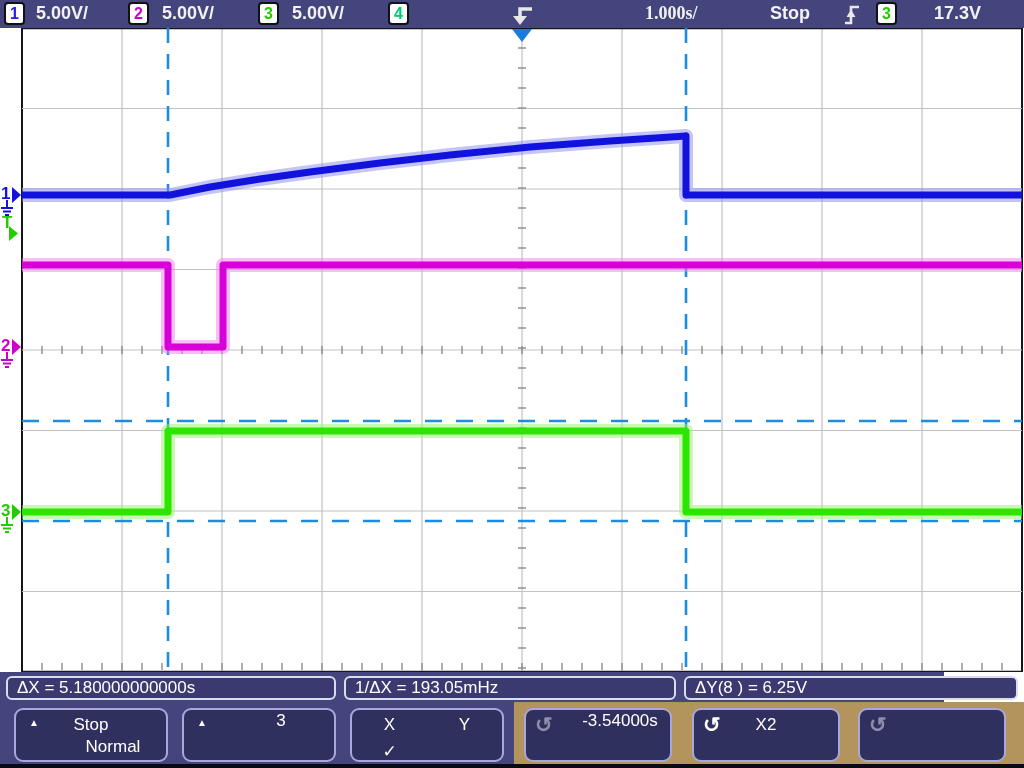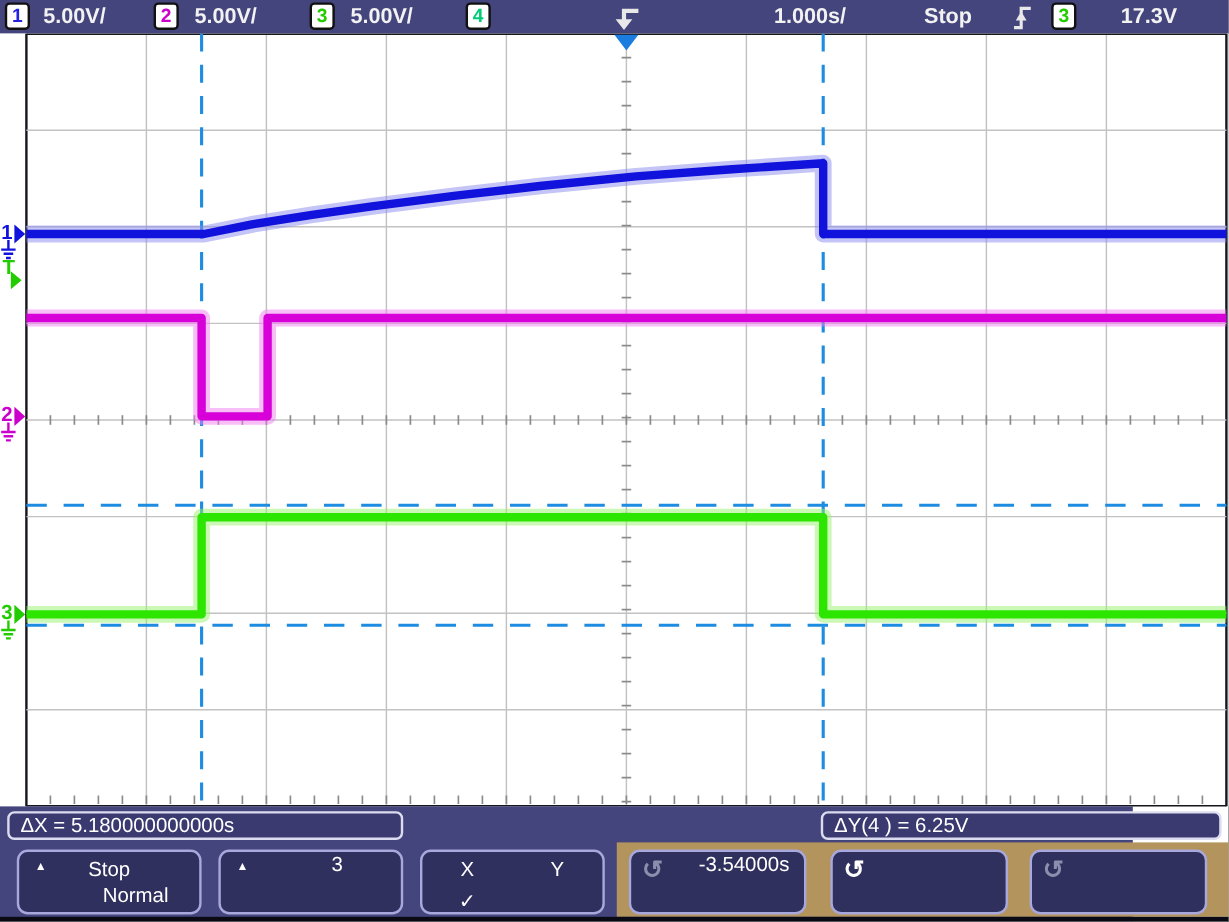--- a/index.html
+++ b/index.html
@@ -52,21 +52,21 @@
     <div class="tb-item" style="left:162px;">5.00V/</div>
     <div class="badge ch3" style="left:258px;">3</div>
     <div class="tb-item" style="left:292px;">5.00V/</div>
     <div class="badge ch4" style="left:388px;">4</div>
 
     <svg class="tb-item" style="left:511px;top:6px;" width="24" height="20">
       <path d="M21,3 H9 V11" stroke="#e8e8e8" stroke-width="3.5" fill="none"></path>
       <polygon points="2,10 16,10 9,19" fill="#e8e8e8"></polygon>
     </svg>
     <div class="tb-item" style="left:566px;margin-top:28px;">0.0s</div>
-    <div class="tb-item" style="left:645px;">1.000s/</div>
+    <div class="tb-item" style="left:645px;font-family:Liberation Serif, serif;">1.000s/</div>
     <div class="tb-item" style="left:770px;">Stop</div>
     <svg class="tb-item" style="left:843px;top:3px;" width="18" height="23">
       <path d="M2,20 H8 V4 H16" stroke="#e8e8e8" stroke-width="2.6" fill="none"></path>
       <polygon points="3.5,14 12.5,14 8,6.5" fill="#e8e8e8"></polygon>
     </svg>
     <div class="badge ch3" style="left:876px;">3</div>
     <div class="tb-item" style="left:934px;">17.3V</div>
   </div>
 
   <svg id="plot" viewBox="0 0 1024 644">
@@ -259,21 +259,22 @@
     <line x1="7" y1="18" x2="7" y2="26"></line>
     <line x1="1" y1="26" x2="13" y2="26"></line>
     <line x1="3" y1="29.5" x2="11" y2="29.5"></line>
     <line x1="5" y1="33" x2="9" y2="33"></line>
   </svg>
 
   <div id="bottom">
     <div id="tan-group"></div>
 
     <div class="meas-box" style="left:6px;width:330px;">ΔX = 5.180000000000s</div>
-    <div class="meas-box" style="left:684px;width:334px;">ΔY(4 ) = 6.25V</div>
+    <div class="meas-box" style="left:344px;width:332px;">1/ΔX = 193.05mHz</div>
+    <div class="meas-box" style="left:684px;width:334px;">ΔY(8 ) = 6.25V</div>
 
     <div class="menu-btn" style="left:14px;width:154px;">
       <span class="up-arrow">▲</span>
       <div class="btn-line1">Stop</div>
       <div class="btn-line2">Normal</div>
     </div>
     <div class="menu-btn" style="left:182px;width:154px;">
       <span class="up-arrow">▲</span>
       <div class="btn-line2">3</div>
     </div>
@@ -287,20 +288,21 @@
             <span>Y</span>
           </div>
       </div>
     </div>
     <div class="menu-btn" style="left:524px;width:148px;">
       <span class="knob">↺</span>
       <div class="btn-line2">-3.54000s</div>
     </div>
     <div class="menu-btn" style="left:692px;width:148px;">
       <span class="knob active">↺</span>
+      <div class="btn-line1">X2</div>
     </div>
     <div class="menu-btn" style="left:858px;width:148px;">
       <span class="knob">↺</span>
     </div>
 
     <div id="bottom-strip"></div>
   </div>
 </div>
 
 </body></html>

